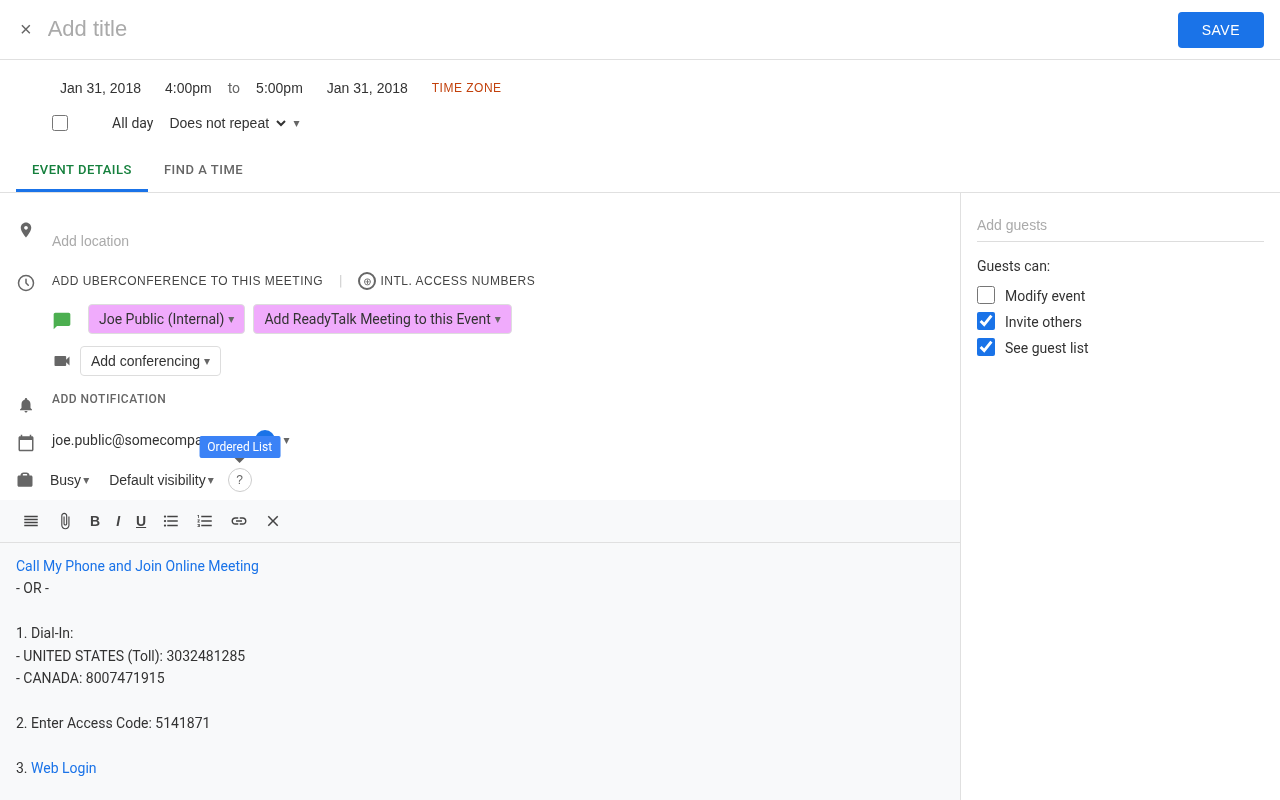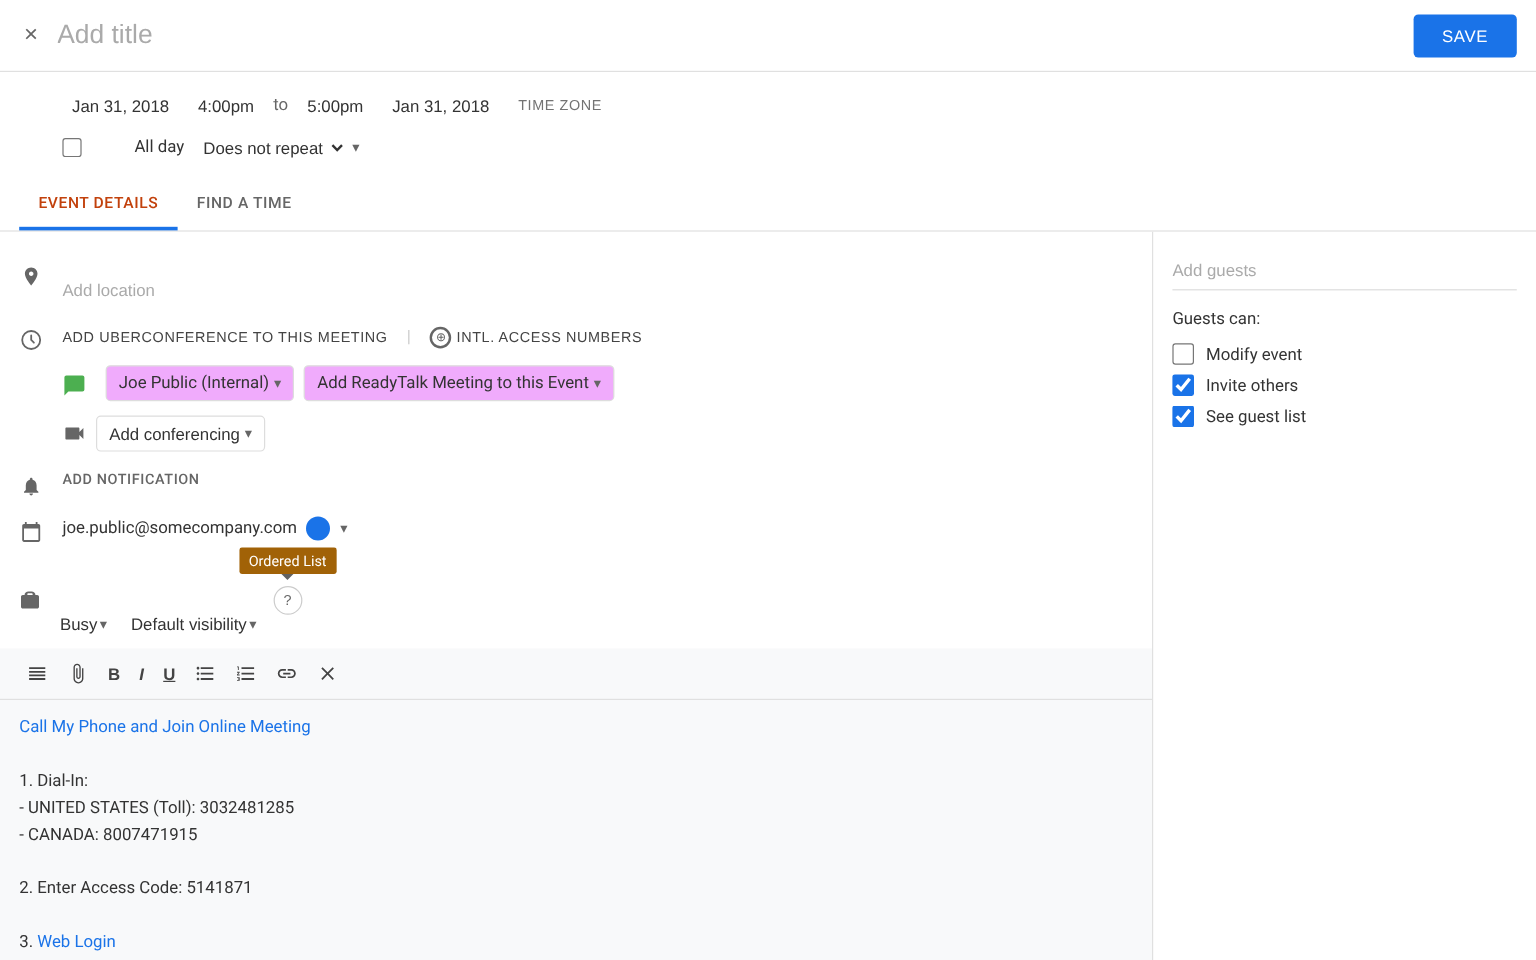--- a/index.html
+++ b/index.html
@@ -11,32 +11,32 @@
     .header { display: flex; align-items: center; padding: 8px 16px; border-bottom: 1px solid #e0e0e0; gap: 12px; min-height: 60px; }
     .close-btn { background: none; border: none; cursor: pointer; color: #666; font-size: 20px; padding: 4px; display: flex; align-items: center; justify-content: center; }
     .title-input { flex: 1; font-size: 22px; border: none; outline: none; color: #444; background: transparent; padding: 4px 0; border-bottom: 2px solid transparent; }
     .title-input::placeholder { color: #aaa; }
     .save-btn { background: #1a73e8; color: #fff; border: none; padding: 10px 24px; border-radius: 4px; font-size: 14px; font-weight: 500; cursor: pointer; letter-spacing: 0.5px; text-transform: uppercase; }
 
     
     .datetime-row { display: flex; align-items: center; padding: 16px 24px 8px 52px; gap: 8px; }
     .date-btn, .time-btn { background: none; border: none; cursor: pointer; padding: 4px 8px; border-radius: 4px; font-size: 14px; color: #333; }
     .to-label { color: #666; font-size: 14px; }
-    .timezone-btn { background: none; border: none; cursor: pointer; padding: 4px 8px; font-size: 12px; color: #737373; text-transform: uppercase; letter-spacing: 0.5px; }
+    .timezone-btn { background: none; border: none; cursor: pointer; padding: 4px 8px; font-size: 12px; color: #c2410c; text-transform: uppercase; letter-spacing: 0.5px; }
 
     
     .allday-row { display: flex; align-items: center; padding: 4px 24px 16px 52px; gap: 8px; }
     .checkbox { width: 16px; height: 16px; cursor: pointer; }
     .allday-label { font-size: 14px; color: #333; margin-left: 36px; }
     .repeat-dropdown { background: #fff; border: none; font-size: 14px; color: #333; cursor: pointer; padding: 2px 4px; }
 
     
     .tabs-row { display: flex; padding: 0 16px; border-bottom: 1px solid #e0e0e0; }
     .tab { padding: 12px 16px; font-size: 13px; font-weight: 500; color: #666; cursor: pointer; border-bottom: 3px solid transparent; text-transform: uppercase; letter-spacing: 0.5px; }
-    .tab.active { color: #c2410c; border-bottom: 3px solid #1a73e8; }
+    .tab.active { color: #15803d; border-bottom: 3px solid #1a73e8; }
 
     
     .main-content { display: flex; flex: 1; overflow: hidden; }
     .left-panel { flex: 1; overflow-y: auto; padding: 16px 0; }
     .right-panel { width: 320px; border-left: 1px solid #e0e0e0; padding: 16px; overflow-y: auto; }
 
     
     .form-row { display: flex; align-items: flex-start; padding: 8px 16px; gap: 16px; }
     .form-icon { width: 20px; min-width: 20px; margin-top: 4px; display: flex; align-items: center; justify-content: center; color: #666; }
     .form-content { flex: 1; display: flex; flex-direction: column; }
@@ -55,26 +55,26 @@
     .styled-select { display: flex; align-items: center; border: 1px solid #ddd; border-radius: 4px; padding: 6px 10px; background: #f0abfc; cursor: pointer; font-size: 14px; color: #333; gap: 4px; }
 
     
     .add-conf-btn { display: flex; align-items: center; gap: 4px; background: none; border: none; cursor: pointer; font-size: 14px; color: #333; padding: 6px 10px; border: 1px solid #ddd; border-radius: 4px; }
 
     
     .notification-label { font-size: 12px; color: #666; text-transform: uppercase; letter-spacing: 0.5px; font-weight: 500; }
 
     
     .status-row { display: flex; align-items: center; padding: 8px 16px; gap: 8px; }
-    .status-select { display: flex; align-items: center; border: none; background: none; cursor: pointer; font-size: 14px; color: #333; gap: 2px; padding: 4px 6px; margin-top: 40px; }
+    .status-select { display: flex; align-items: center; border: none; background: none; cursor: pointer; font-size: 14px; color: #333; gap: 2px; padding: 4px 6px; }
     .help-btn { width: 24px; height: 24px; border-radius: 50%; border: 1px solid #ccc; background: none; cursor: pointer; font-size: 12px; color: #666; display: flex; align-items: center; justify-content: center; }
 
     
     .tooltip-container { position: relative; display: inline-block; }
-    .tooltip { position: absolute; background: #a16207; color: #fff; font-size: 12px; padding: 4px 8px; border-radius: 2px; white-space: nowrap; top: -32px; left: 50%; transform: translateX(-50%); z-index: 100; }
+    .tooltip { position: absolute; background: #3b82f6; color: #fff; font-size: 12px; padding: 4px 8px; border-radius: 2px; white-space: nowrap; top: -32px; left: 50%; transform: translateX(-50%); z-index: 100; }
     .tooltip::after { content: ''; position: absolute; top: 100%; left: 50%; transform: translateX(-50%); border: 5px solid transparent; border-top-color: #616161; }
 
     
     .editor-toolbar { display: flex; align-items: center; padding: 8px 16px; gap: 4px; border-bottom: 1px solid #e0e0e0; background: #f8f9fa; }
     .toolbar-btn { background: none; border: none; cursor: pointer; padding: 4px 6px; border-radius: 2px; font-size: 14px; color: #444; font-weight: bold; display: flex; align-items: center; }
 
     .editor-content { padding: 12px 16px; background: #f8f9fa; font-size: 14px; color: #333; line-height: 1.6; min-height: 200px; }
     .editor-content a { color: #1a73e8; text-decoration: none; }
 
     
@@ -260,20 +260,21 @@
         </button>
         <button class="toolbar-btn">
           <svg width="18" height="18" viewBox="0 0 24 24" fill="#444">
             <path d="M19 6.41L17.59 5 12 10.59 6.41 5 5 6.41 10.59 12 5 17.59 6.41 19 12 13.41 17.59 19 19 17.59 13.41 12z"></path>
           </svg>
         </button>
       </div>
 
       <div class="editor-content">
         <p><a href="#">Call My Phone and Join Online Meeting</a></p>
+        <p>- OR -</p>
         <p>&nbsp;</p>
         <p>1. Dial-In:</p>
         <p>- UNITED STATES (Toll): 3032481285</p>
         <p>- CANADA: 8007471915</p>
         <p>&nbsp;</p>
         <p>2. Enter Access Code: 5141871</p>
         <p>&nbsp;</p>
         <p><span>3. </span><a href="#">Web Login</a></p>
         <p>&nbsp;</p>
         <p><a href="#">Click here for a list of global toll-free numbers</a></p>

